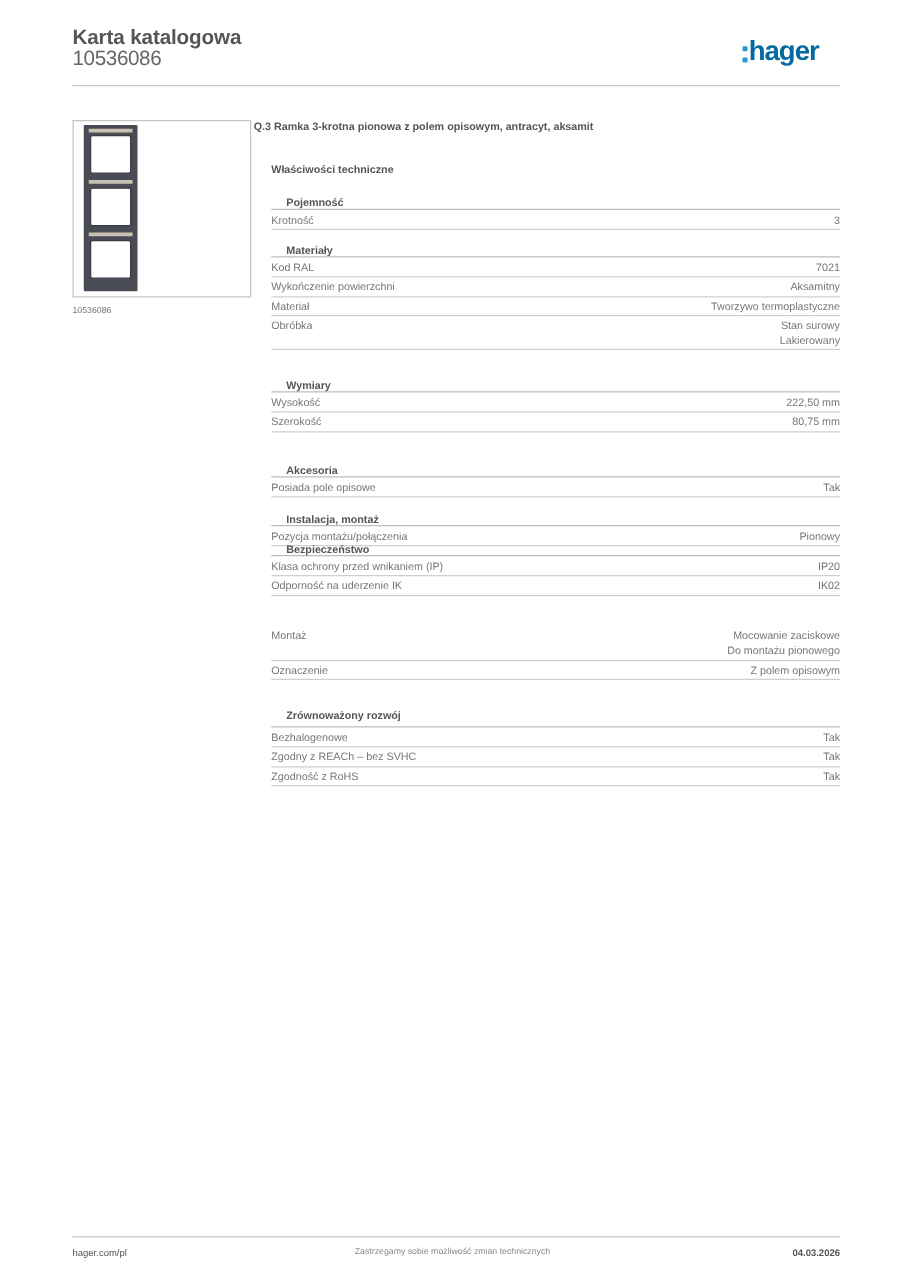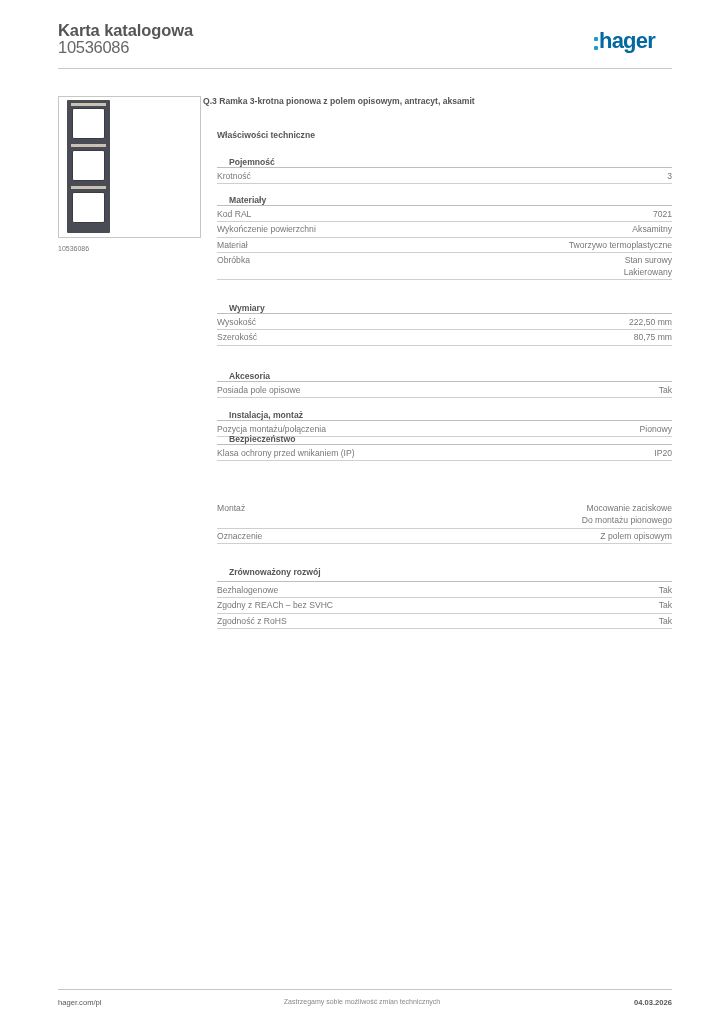--- a/index.html
+++ b/index.html
@@ -121,20 +121,24 @@
     <span class="val">Pionowy</span>
   </div>
 </div>
 
 <div class="group" style="top:433px;">
   <div class="group-head">Bezpieczeństwo</div>
   <div class="row">
     <span class="lbl">Klasa ochrony przed wnikaniem (IP)</span>
     <span class="val">IP20</span>
   </div>
+  <div class="row">
+    <span class="lbl">Odporność na uderzenie IK</span>
+    <span class="val">IK02</span>
+  </div>
 </div>
 
 <div class="group" style="top:501px;">
   <div class="row">
     <span class="lbl">Montaż</span>
     <span class="val">
       <span>Mocowanie zaciskowe</span><br>
       <span>Do montażu pionowego</span>
     </span>
   </div>

